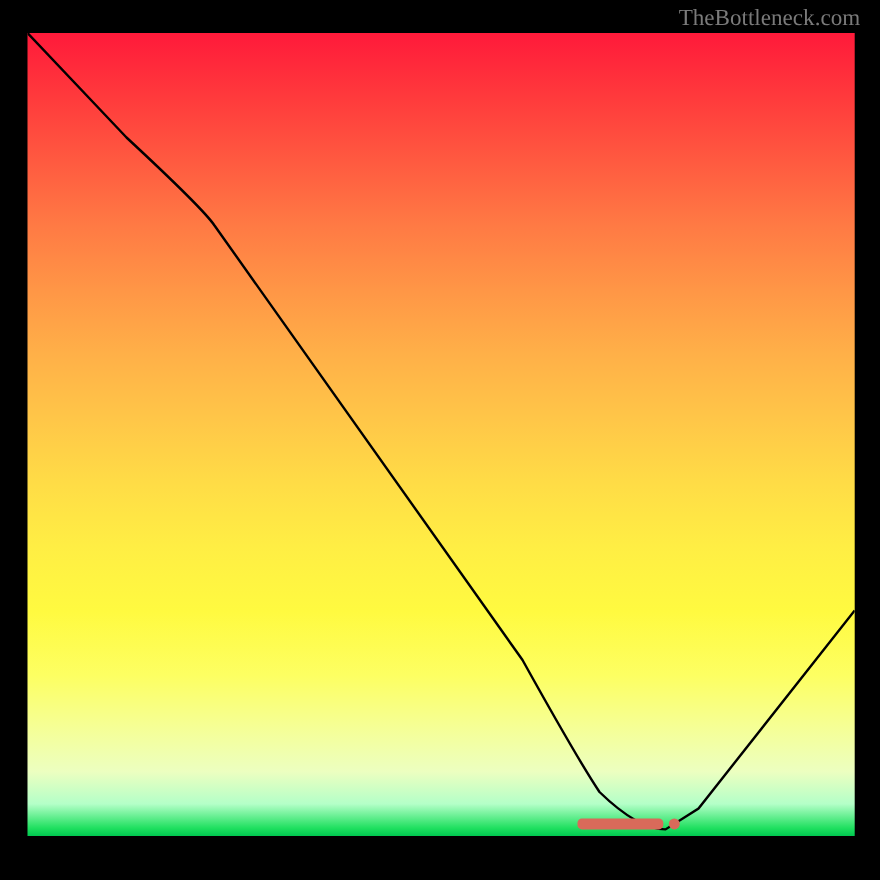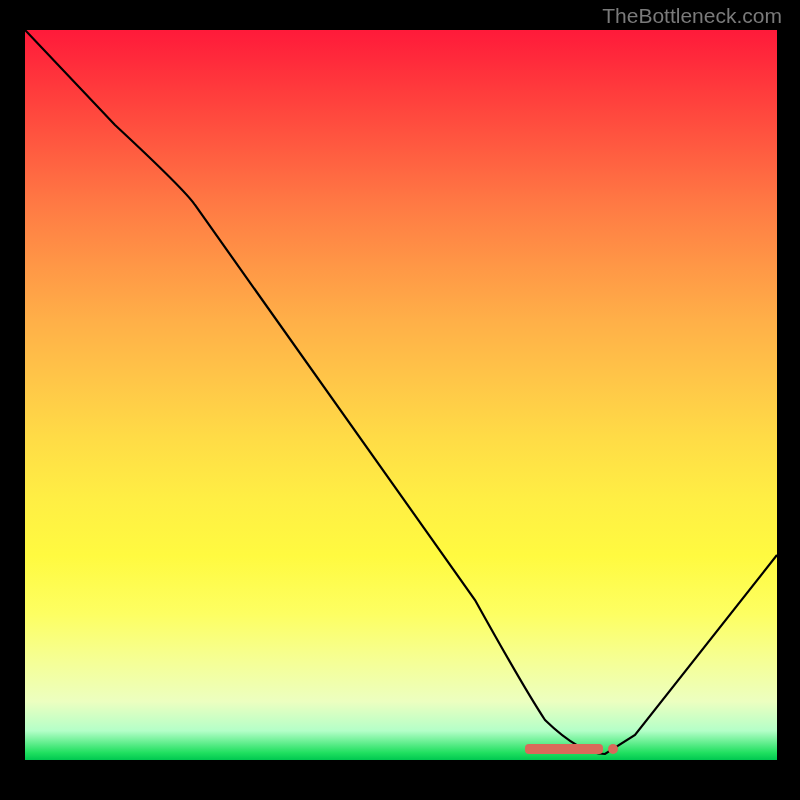--- a/index.html
+++ b/index.html
@@ -9,20 +9,21 @@
     width: 800px;
     height: 800px;
     overflow: hidden;
     font-family: Arial, sans-serif;
   }
   .container {
     position: relative;
     width: 792px;
     height: 800px;
     background: #000;
+    font-family: Liberation Serif, serif;
   }
   .watermark {
     position: absolute;
     top: 4px;
     right: 10px;
     color: #7a7a7a;
     font-size: 21px;
     font-weight: 500;
     z-index: 10;
   }

